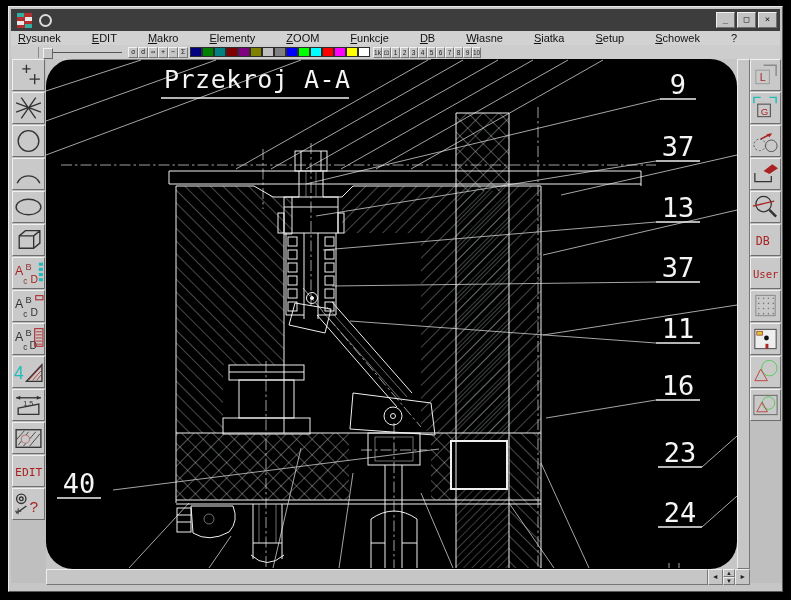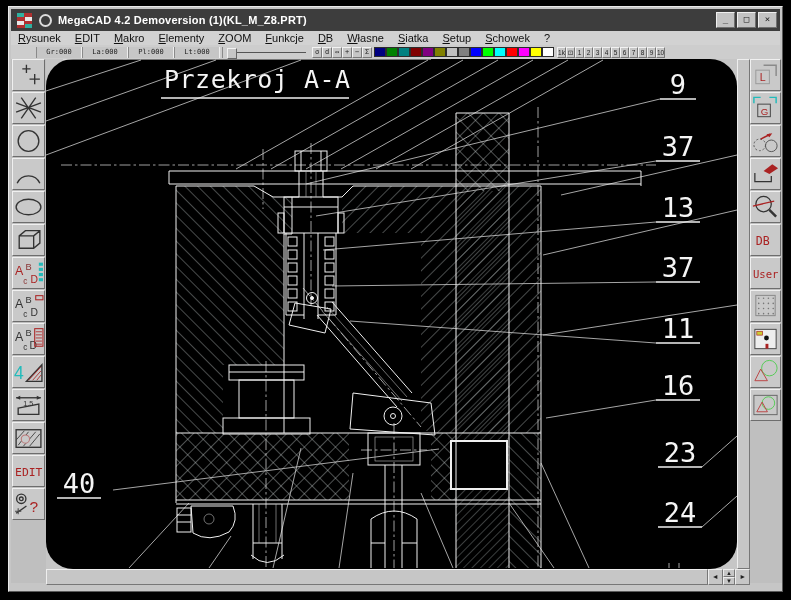--- a/index.html
+++ b/index.html
@@ -6,21 +6,21 @@
   body{width:791px;height:600px;position:relative;font-family:"Liberation Sans",sans-serif;overflow:hidden;}
   .window{position:absolute;left:8px;top:6px;width:775px;height:586px;background:#c6c6c6;
           border-top:1px solid #e9e9e9;border-left:1px solid #e9e9e9;border-right:1px solid #5a5a5a;border-bottom:1px solid #5a5a5a;box-sizing:border-box;}
   .titlebar{position:absolute;left:2px;top:2px;right:2px;height:22px;background:#3d3d3d;display:flex;align-items:center;padding:0 3px;box-sizing:border-box;}
   .titlebar .apptitle{color:#fff;font-size:11px;font-weight:bold;margin-left:6px;letter-spacing:.2px;}
   .tbicon{width:15px;height:15px;margin-left:3px;flex:0 0 auto;}
   .circ-icon{width:9px;height:9px;border:2px solid #dcdcdc;border-radius:50%;margin-left:7px;}
   .wincontrols{margin-left:auto;display:flex;gap:2px;}
   .winbtn{width:17px;height:14px;background:#c3c3c3;border:1px solid;border-color:#efefef #6f6f6f #6f6f6f #efefef;
           font-size:9px;line-height:12px;text-align:center;color:#1c1c1c;font-family:"DejaVu Sans Mono",monospace;}
-  .menubar{position:absolute;left:2px;top:24px;right:2px;height:14px;background:#d2d2d2;display:flex;align-items:center;font-size:11px;color:#111;}
+  .menubar{position:absolute;left:2px;top:24px;right:2px;height:14px;background:#d2d2d2;display:flex;align-items:center;font-size:11px;color:#111;gap:17px;}
   .menu-item{padding:0 7px;white-space:nowrap;}
   .menu-item u{text-decoration:underline;}
   .toolbarrow{position:absolute;left:2px;top:38px;right:2px;height:14px;background:#cdcdcd;display:flex;align-items:center;padding-left:25px;box-sizing:border-box;}
   .statbtn{width:44px;height:11px;background:#c6c6c6;border-left:1px solid #8a8a8a;border-right:1px solid #eee;
            font-family:"DejaVu Sans Mono",monospace;font-size:7px;line-height:11px;text-align:center;color:#222;overflow:hidden;}
   .slider{width:87px;height:11px;position:relative;margin:0 2px;border-left:1px solid #8a8a8a;}
   .slider .groove{position:absolute;left:5px;right:4px;top:5px;height:1px;background:#555;}
   .slider .thumb{position:absolute;left:4px;top:1px;width:8px;height:9px;background:#c6c6c6;border:1px solid;border-color:#f2f2f2 #666 #666 #f2f2f2;}
   .minibtn{width:10px;height:11px;background:#c6c6c6;border:1px solid;border-color:#f2f2f2 #777 #777 #f2f2f2;box-sizing:border-box;
            font-size:7px;line-height:9px;text-align:center;color:#222;font-family:"DejaVu Sans Mono",monospace;}
@@ -55,21 +55,20 @@
 
   <div class="titlebar">
     <svg class="tbicon" viewBox="0 0 15 15">
       <rect x="0" y="0" width="15" height="15" fill="#b03030"></rect>
       <rect x="0" y="0" width="7" height="4" fill="#30b0a0"></rect>
         <rect x="8" y="4" width="7" height="4" fill="#e8e8e8"></rect>
       <rect x="0" y="8" width="7" height="4" fill="#e8e8e8"></rect>
         <rect x="8" y="11" width="7" height="4" fill="#30b0a0"></rect>
     </svg>
     <div class="circ-icon"></div>
-    <div class="apptitle">MegaCAD 4.2 Demoversion (1)(KL_M_Z8.PRT)</div>
     <div class="wincontrols">
       <div class="winbtn">_</div>
       <div class="winbtn">□</div>
       <div class="winbtn">×</div>
     </div>
   </div>
 
   <div class="menubar" id="menubar">
       <span class="menu-item"><u>R</u>ysunek</span>
       <span class="menu-item"><u>E</u>DIT</span>
@@ -79,26 +78,20 @@
       <span class="menu-item"><u>F</u>unkcje</span>
       <span class="menu-item"><u>D</u>B</span>
       <span class="menu-item"><u>W</u>łasne</span>
       <span class="menu-item"><u>S</u>iatka</span>
       <span class="menu-item"><u>S</u>etup</span>
       <span class="menu-item"><u>S</u>chowek</span>
       <span class="menu-item">?</span>
     </div>
 
   <div class="toolbarrow">
-    <div id="statusbtns" style="display:flex">
-        <div class="statbtn">Gr:000</div>
-        <div class="statbtn">La:000</div>
-        <div class="statbtn">Pl:000</div>
-        <div class="statbtn">Lt:000</div>
-      </div>
     <div class="slider">
       <div class="groove"></div>
       <div class="thumb"></div>
     </div>
     <div class="minis" id="minibtns">
         <div class="minibtn">σ</div>
         <div class="minibtn">d</div>
         <div class="minibtn">↔</div>
         <div class="minibtn">+</div>
         <div class="minibtn">−</div>

